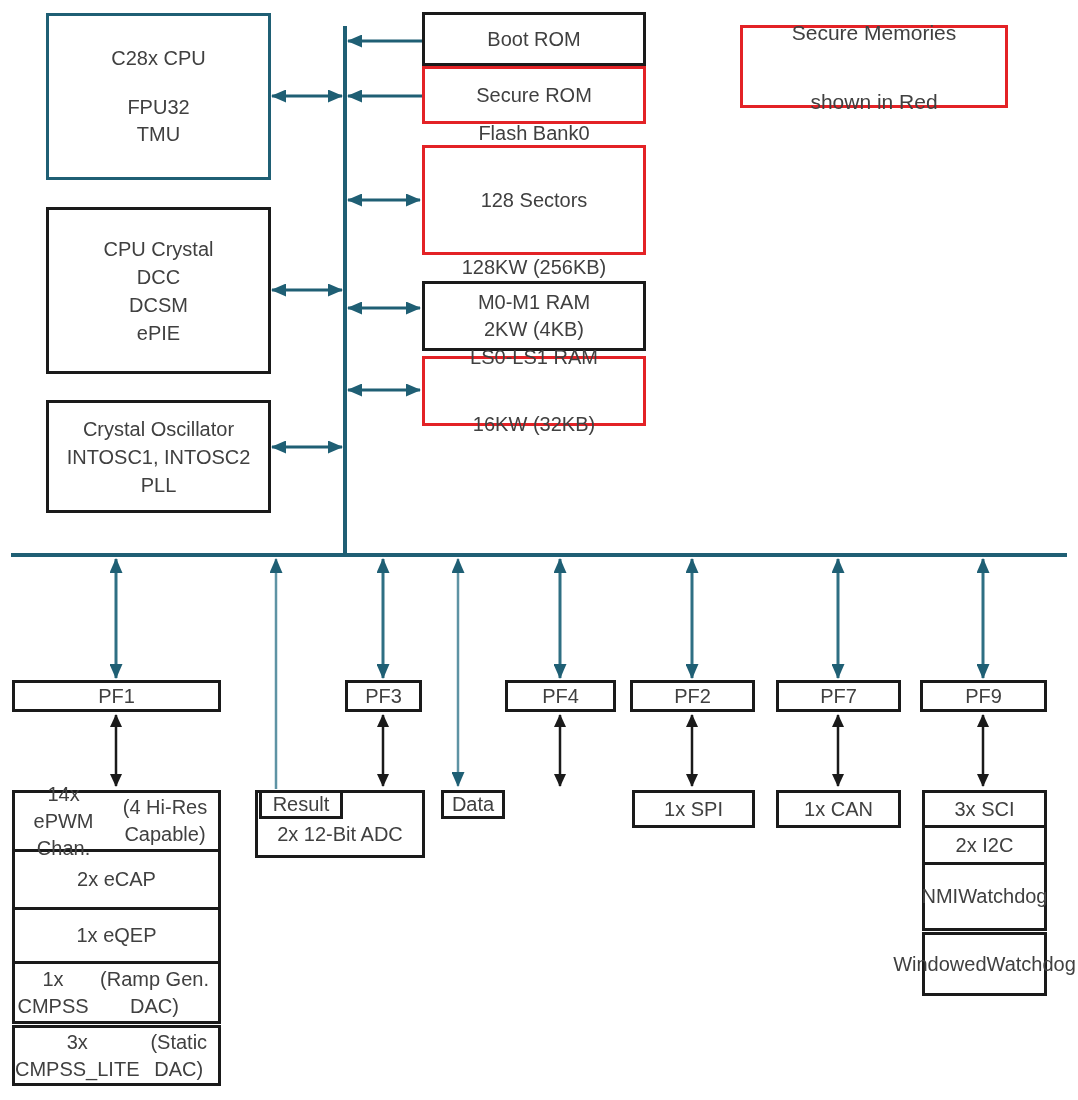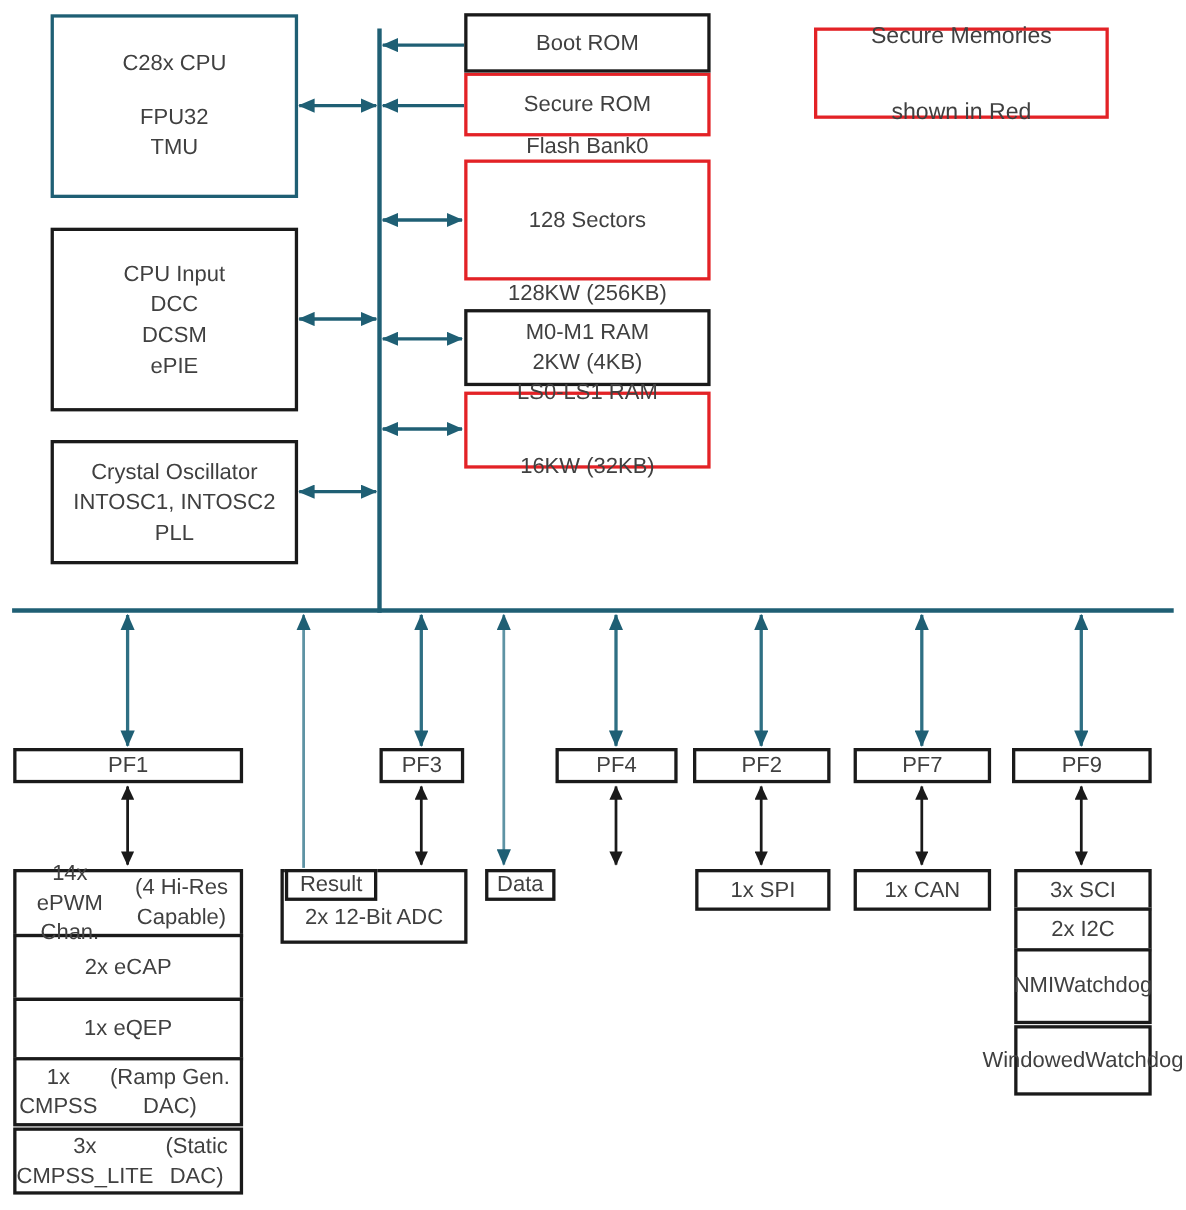--- a/index.html
+++ b/index.html
@@ -76,21 +76,21 @@
   </svg>
 
   <div class="box teal" style="left:46px;top:13px;width:225px;height:167px;">
     <span>C28x CPU</span>
     <span class="cpu-gap"></span>
     <span>FPU32</span>
     <span>TMU</span>
   </div>
 
   <div class="box" style="left:46px;top:207px;width:225px;height:167px;line-height:28px;">
-    <span>CPU Input</span>
+    <span>CPU Crystal</span>
     <span>DCC</span>
     <span>DCSM</span>
     <span>ePIE</span>
   </div>
 
   <div class="box" style="left:46px;top:400px;width:225px;height:113px;line-height:28px;">
     <span>Crystal Oscillator</span>
     <span>INTOSC1, INTOSC2</span>
     <span>PLL</span>
   </div>

